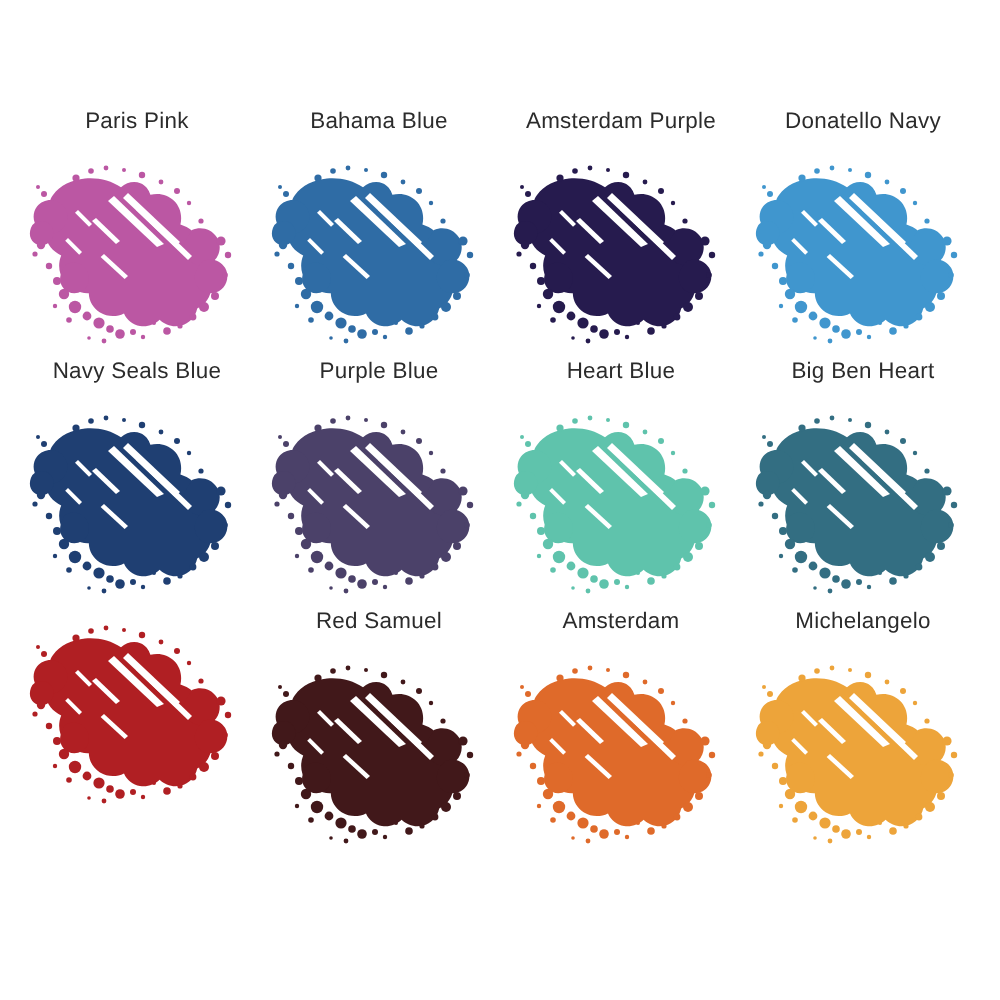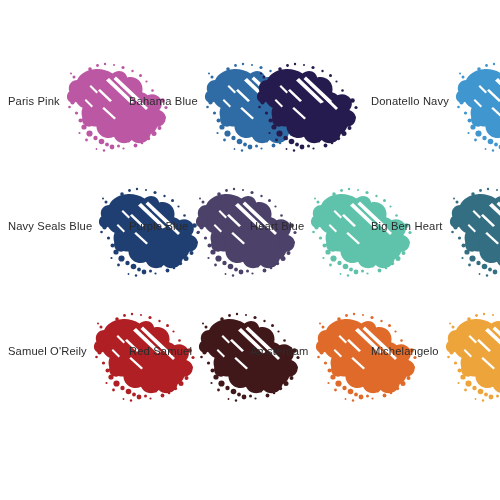--- a/index.html
+++ b/index.html
@@ -27,22 +27,21 @@
   .swatch-row {
     display: flex;
     flex-direction: row;
     justify-content: flex-start;
     align-items: flex-start;
     height: 125px;
   }
   .swatch-cell {
     width: 121px;
     display: flex;
-    flex-direction: row;
-    align-items: center;
+    flex-direction: column;
     position: relative;
   }
   .swatch-label {
     font-size: 11.2px;
     line-height: 13px;
     color: #2b2b2b;
     letter-spacing: 0.15px;
     white-space: nowrap;
     text-align: center;
     margin-bottom: 7px;
@@ -171,20 +170,21 @@
             <path d="M56,21.5 L82,46 L79.5,48.5 L53.5,24 Z" fill="#ffffff"></path>
             <path d="M40,34 L52,45.5 L50,47 L38,35.5 Z" fill="#ffffff"></path>
             <path d="M31,30 L38,37 L36.5,38.4 L29.5,31.4 Z" fill="#ffffff"></path>
             <path d="M62,28 L88,53 L86,55 L60,30 Z" fill="#ffffff"></path>
             <path d="M26,44 L33,51 L31.6,52.4 L24.6,45.4 Z" fill="#ffffff"></path>
             <path d="M44,52 L56,63 L54.3,64.5 L42.3,53.5 Z" fill="#ffffff"></path>
           </svg>
         </div>
       </div>
       <div class="swatch-cell">
+        <div class="swatch-label">Amsterdam Purple</div>
         <div class="swatch-art">
           <svg viewBox="0 0 118 100" fill="#261B4E">
             <path d="M18.5,22.5 C22,17.5 28,14.8 34.5,14.2 C41,13.6 47.5,15.2 52.5,18.6 C55.2,16.2 59,15.4 62.2,16.6 C64.8,17.6 66.4,19.8 67.2,22.4 C71.5,21.2 76,22.4 79,25.4 C82.2,28.6 83.2,33 82.2,37.2 C86.5,38.5 90.2,41.5 92.2,45.5 C94.2,49.6 94.2,54.5 92.2,58.6 C95.5,60.8 97.6,64.4 97.6,68.5 C97.6,73.2 94.8,77.4 90.6,79.2 C89.8,83.4 86.6,86.8 82.4,87.8 C78.6,88.8 74.6,87.6 71.8,84.9 C69.2,87.4 65.6,88.6 62,88 C58.4,87.4 55.4,85 54,81.7 C50.2,83.6 45.6,83.4 42,81.2 C38.6,79.1 36.5,75.5 36.4,71.6 C31.6,71.8 27,69.6 24.2,65.8 C21.4,62 20.8,57 22.6,52.7 C18.4,50.8 15.4,47 14.6,42.5 C13.8,38.2 15.2,33.8 18.2,30.8 C16.4,28.2 16.5,24.9 18.5,22.5 Z"></path>
             <path d="M10.5,28.2 C13.2,24.8 18.2,24 21.8,26.2 C25,28.2 26.4,32.2 25.4,35.8 C24.2,39.8 20.2,42.4 16.2,41.8 C12,41.2 8.8,37.6 8.8,33.4 C8.8,31.4 9.4,29.6 10.5,28.2 Z"></path>
             <path d="M8.2,37.5 C10.4,35 14.4,34.8 16.8,37 C19,39 19.4,42.4 17.8,44.9 C16.1,47.5 12.7,48.4 10,47 C6.9,45.4 5.9,41.3 8.2,37.5 Z"></path>
             <path d="M24,58 C27,55.5 31.5,55.8 34.2,58.6 C36.6,61 37.2,64.8 35.6,67.8 C33.8,71.2 29.6,72.6 26.2,71 C22.5,69.3 21,64.8 22.8,61.2 C23.1,60 23.5,59 24,58 Z"></path>
             <path d="M88,40 C92.5,38 97.8,39.6 100.4,43.6 C102.8,47.3 102.2,52.4 99,55.4 C95.6,58.6 90.2,58.6 86.8,55.4 C83.2,52 83.2,46 86.6,42.5 C87,41.6 87.5,40.8 88,40 Z"></path>
             <path d="M93.5,55.5 C97.5,53.6 102.4,55.2 104.6,59 C106.6,62.5 105.8,67.2 102.6,69.8 C99.3,72.5 94.4,72.2 91.5,69.2 C88.2,65.8 88.8,59.8 93,56.2 Z"></path>
             <circle cx="12.5" cy="47.5" r="2.1"></circle>
             <circle cx="9.5" cy="52" r="1.3"></circle>
@@ -510,21 +510,20 @@
             <path d="M31,30 L38,37 L36.5,38.4 L29.5,31.4 Z" fill="#ffffff"></path>
             <path d="M62,28 L88,53 L86,55 L60,30 Z" fill="#ffffff"></path>
             <path d="M26,44 L33,51 L31.6,52.4 L24.6,45.4 Z" fill="#ffffff"></path>
             <path d="M44,52 L56,63 L54.3,64.5 L42.3,53.5 Z" fill="#ffffff"></path>
           </svg>
         </div>
       </div>
     </div>
     <div class="swatch-row">
       <div class="swatch-cell">
-        <div class="swatch-label">Samuel O'Reily</div>
         <div class="swatch-art">
           <svg viewBox="0 0 118 100" fill="#B01F23">
             <path d="M18.5,22.5 C22,17.5 28,14.8 34.5,14.2 C41,13.6 47.5,15.2 52.5,18.6 C55.2,16.2 59,15.4 62.2,16.6 C64.8,17.6 66.4,19.8 67.2,22.4 C71.5,21.2 76,22.4 79,25.4 C82.2,28.6 83.2,33 82.2,37.2 C86.5,38.5 90.2,41.5 92.2,45.5 C94.2,49.6 94.2,54.5 92.2,58.6 C95.5,60.8 97.6,64.4 97.6,68.5 C97.6,73.2 94.8,77.4 90.6,79.2 C89.8,83.4 86.6,86.8 82.4,87.8 C78.6,88.8 74.6,87.6 71.8,84.9 C69.2,87.4 65.6,88.6 62,88 C58.4,87.4 55.4,85 54,81.7 C50.2,83.6 45.6,83.4 42,81.2 C38.6,79.1 36.5,75.5 36.4,71.6 C31.6,71.8 27,69.6 24.2,65.8 C21.4,62 20.8,57 22.6,52.7 C18.4,50.8 15.4,47 14.6,42.5 C13.8,38.2 15.2,33.8 18.2,30.8 C16.4,28.2 16.5,24.9 18.5,22.5 Z"></path>
             <path d="M10.5,28.2 C13.2,24.8 18.2,24 21.8,26.2 C25,28.2 26.4,32.2 25.4,35.8 C24.2,39.8 20.2,42.4 16.2,41.8 C12,41.2 8.8,37.6 8.8,33.4 C8.8,31.4 9.4,29.6 10.5,28.2 Z"></path>
             <path d="M8.2,37.5 C10.4,35 14.4,34.8 16.8,37 C19,39 19.4,42.4 17.8,44.9 C16.1,47.5 12.7,48.4 10,47 C6.9,45.4 5.9,41.3 8.2,37.5 Z"></path>
             <path d="M24,58 C27,55.5 31.5,55.8 34.2,58.6 C36.6,61 37.2,64.8 35.6,67.8 C33.8,71.2 29.6,72.6 26.2,71 C22.5,69.3 21,64.8 22.8,61.2 C23.1,60 23.5,59 24,58 Z"></path>
             <path d="M88,40 C92.5,38 97.8,39.6 100.4,43.6 C102.8,47.3 102.2,52.4 99,55.4 C95.6,58.6 90.2,58.6 86.8,55.4 C83.2,52 83.2,46 86.6,42.5 C87,41.6 87.5,40.8 88,40 Z"></path>
             <path d="M93.5,55.5 C97.5,53.6 102.4,55.2 104.6,59 C106.6,62.5 105.8,67.2 102.6,69.8 C99.3,72.5 94.4,72.2 91.5,69.2 C88.2,65.8 88.8,59.8 93,56.2 Z"></path>
             <circle cx="12.5" cy="47.5" r="2.1"></circle>
             <circle cx="9.5" cy="52" r="1.3"></circle>

